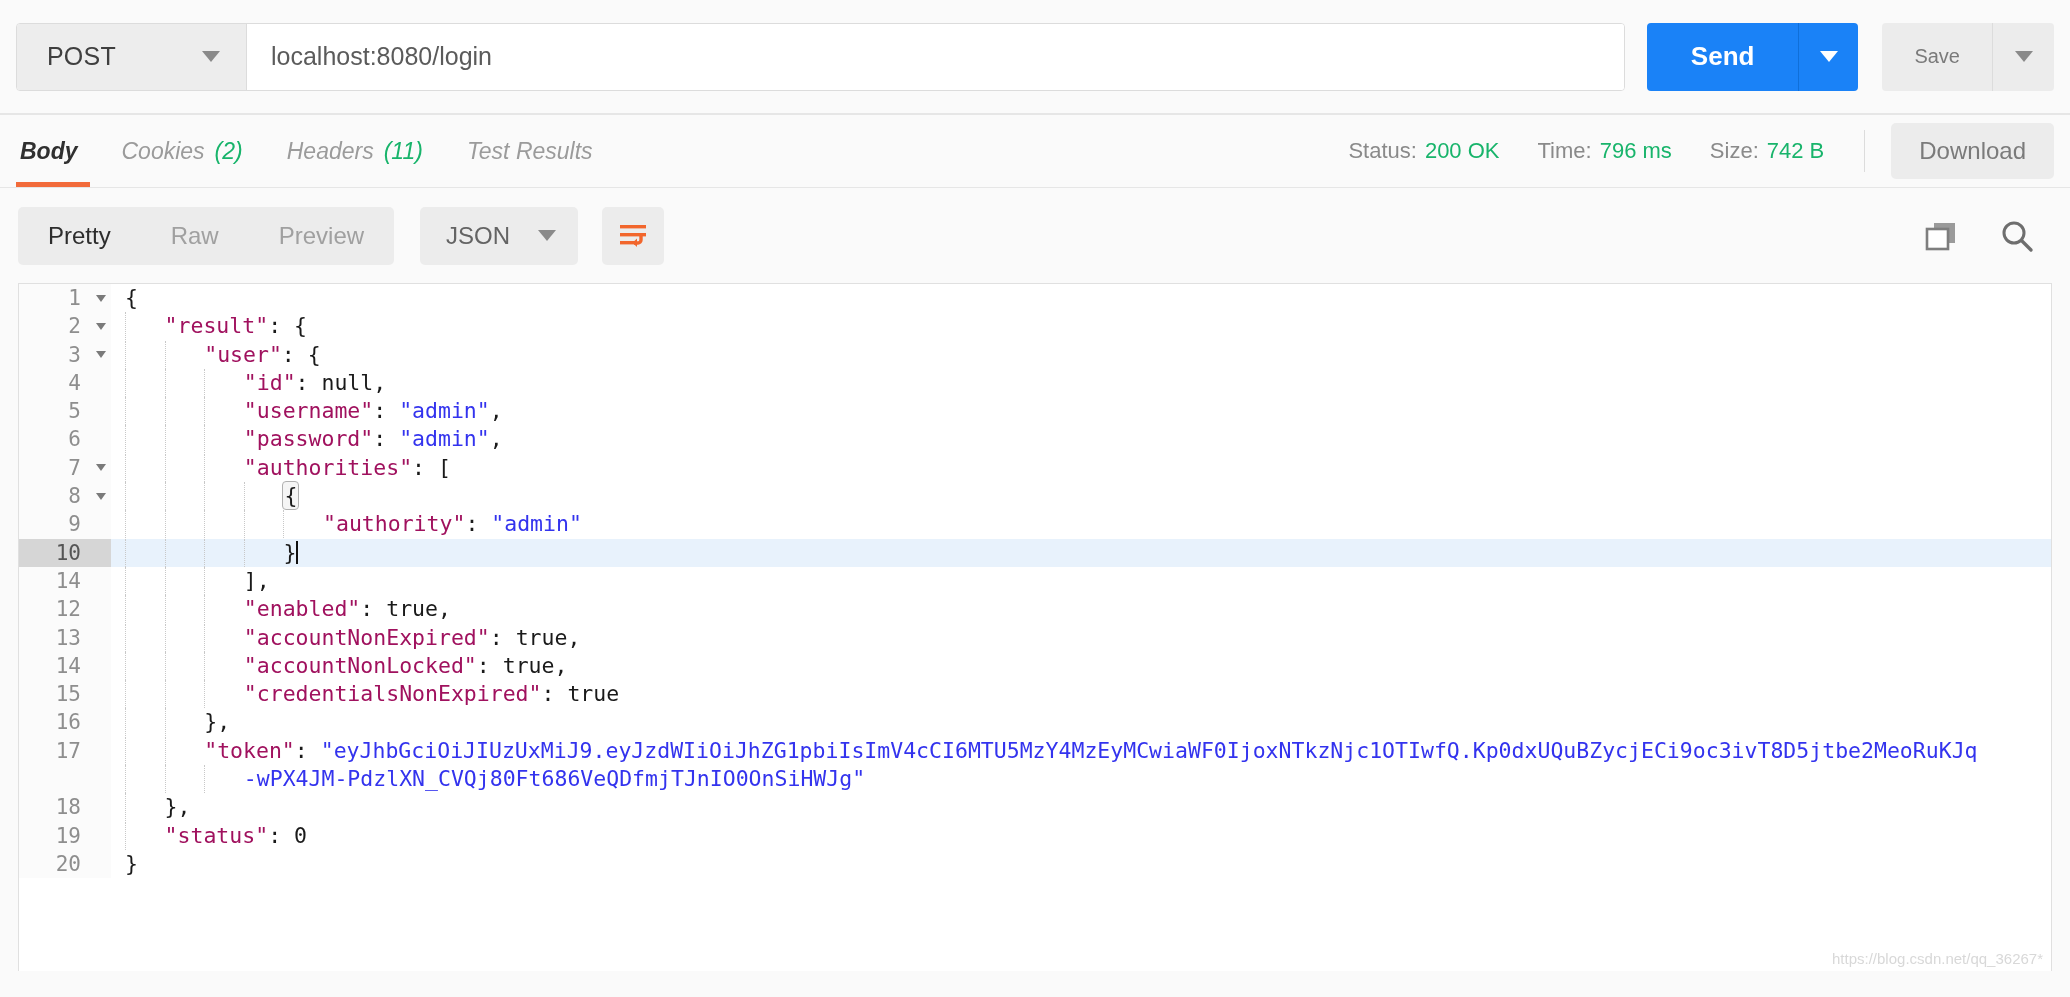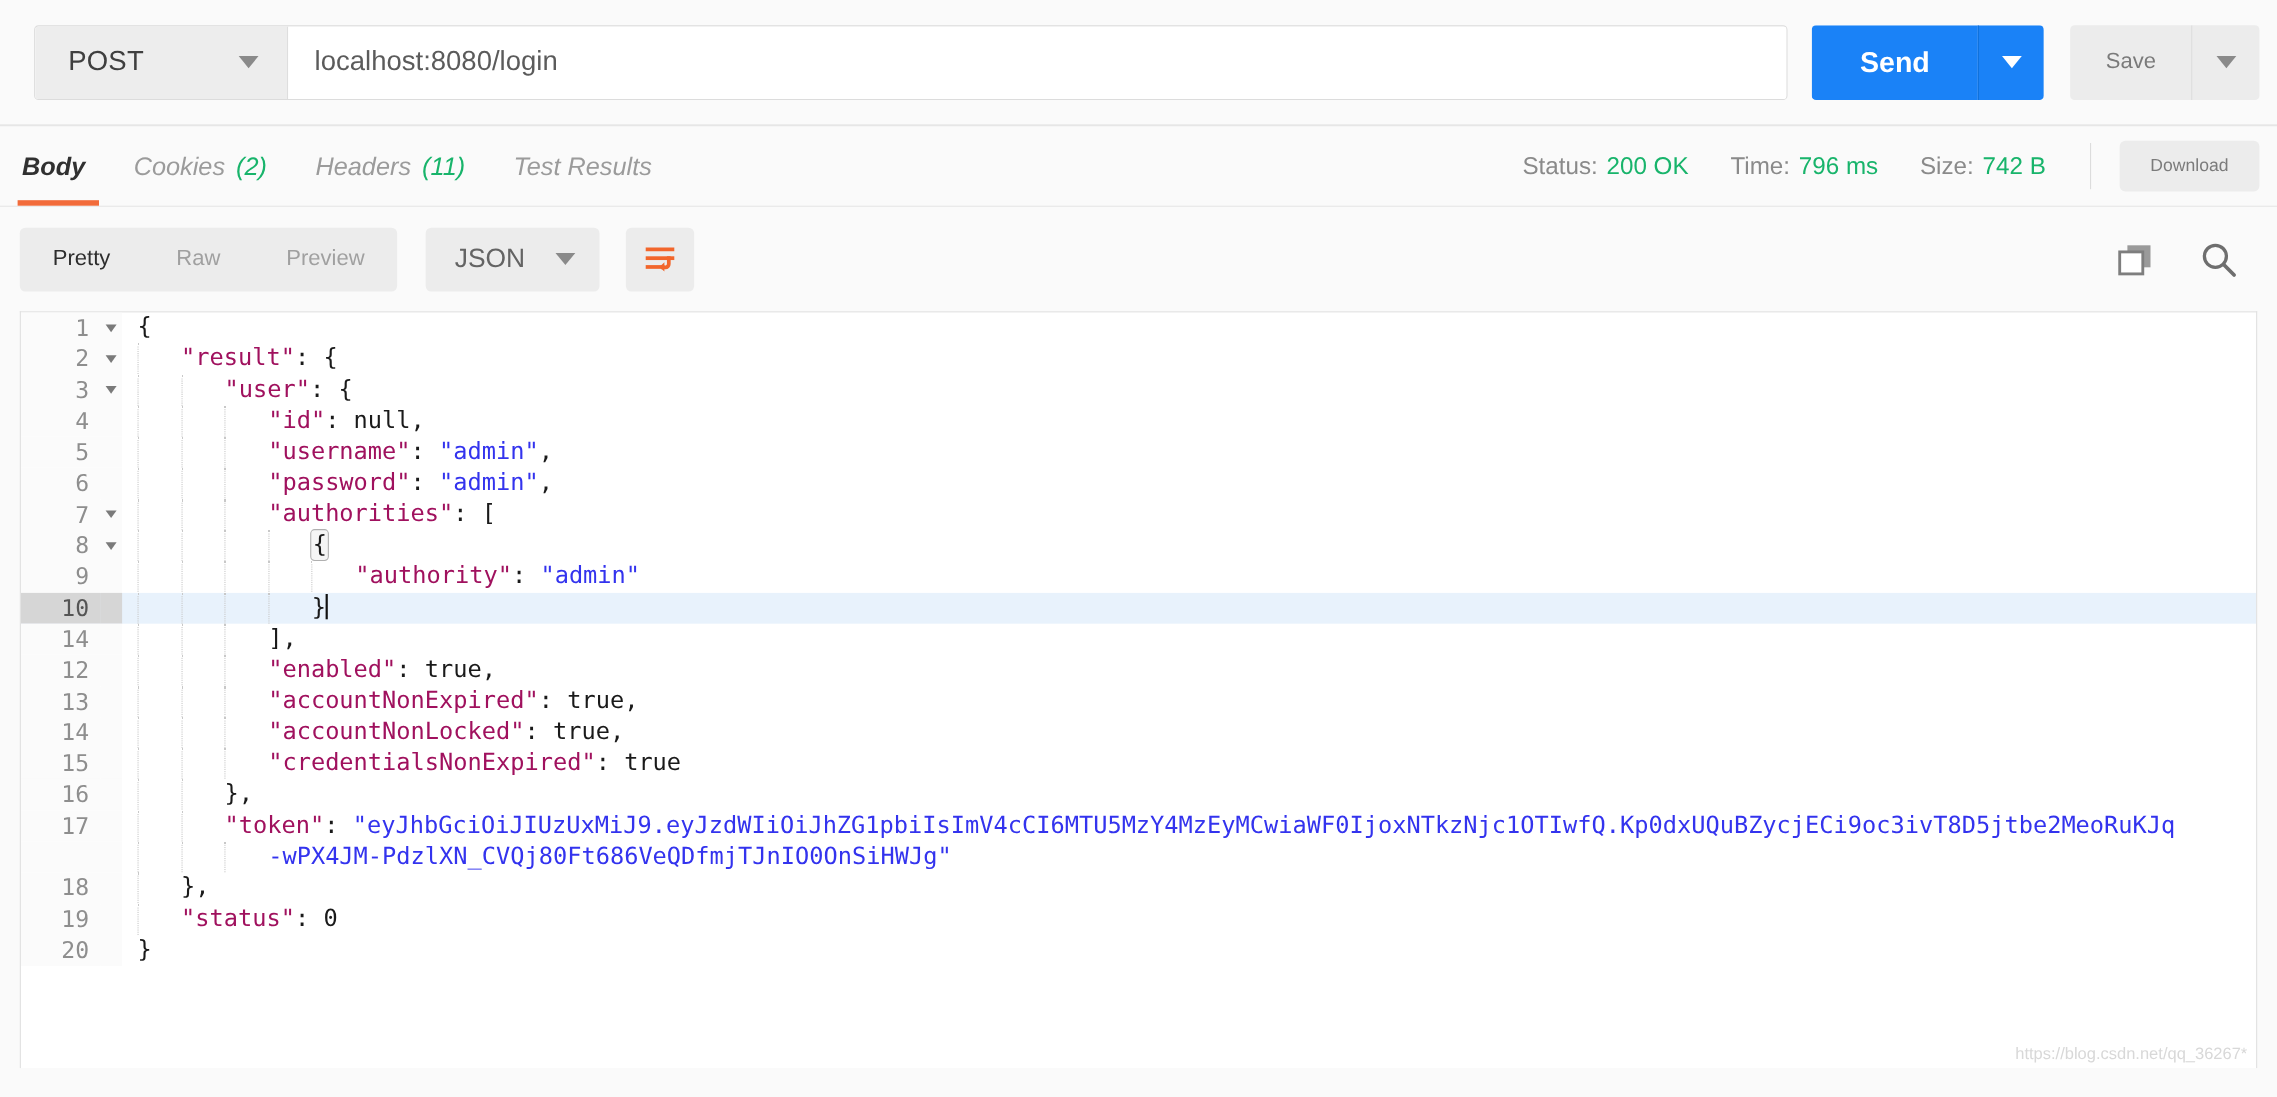--- a/index.html
+++ b/index.html
@@ -11,21 +11,20 @@
   }
 
   
   .request-bar {
     height: 113px;
     display: flex;
     align-items: center;
     padding: 0 16px;
     background: #fafafa;
     gap: 0;
-    margin-left: 15px;
   }
   .method-url-group {
     display: flex;
     height: 68px;
     flex: 1 1 auto;
     border: 1px solid #dcdcdc;
     border-radius: 4px;
     overflow: hidden;
     background: #fff;
   }
@@ -168,21 +167,21 @@
   }
   .meta-val { color: #18b46b; margin-left: 8px; }
   .meta-divider {
     width: 1px; height: 42px;
     background: #dcdcdc;
     margin: 0 26px 0 40px;
   }
   .download-btn {
     background: #ececec;
     color: #7b7b7b;
-    font-size: 16px;
+    font-size: 24px;
     padding: 14px 28px;
     border-radius: 5px;
     border: none;
     cursor: pointer;
     font-family: "Liberation Sans", sans-serif;
     margin-right: 0;
   }
 
   
   .view-toolbar {
@@ -198,21 +197,21 @@
     border-radius: 5px;
     height: 58px;
     align-items: center;
     overflow: hidden;
   }
   .seg {
     padding: 0 30px;
     height: 100%;
     display: flex;
     align-items: center;
-    font-size: 20px;
+    font-size: 24px;
     color: #a0a0a0;
     cursor: pointer;
   }
   .seg.active { color: #2d2d2d; }
   .format-select {
     display: flex;
     align-items: center;
     background: #ececec;
     border-radius: 5px;
     height: 58px;

